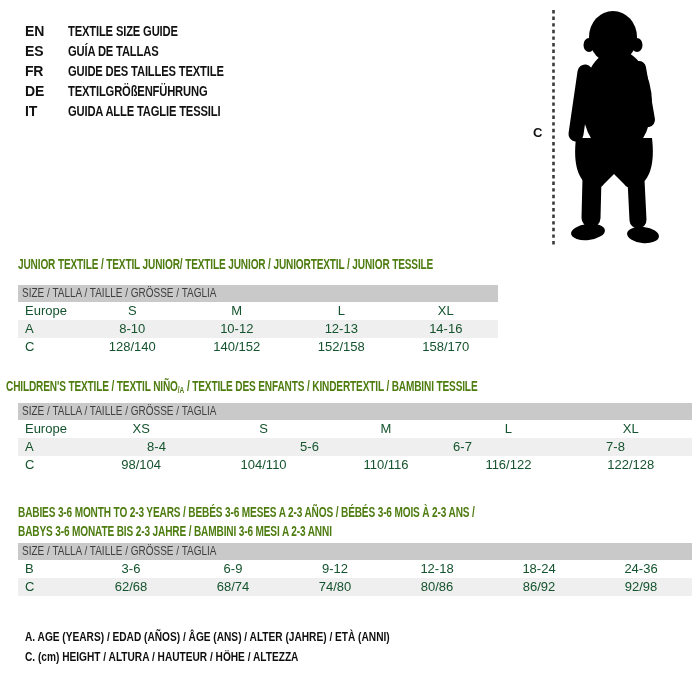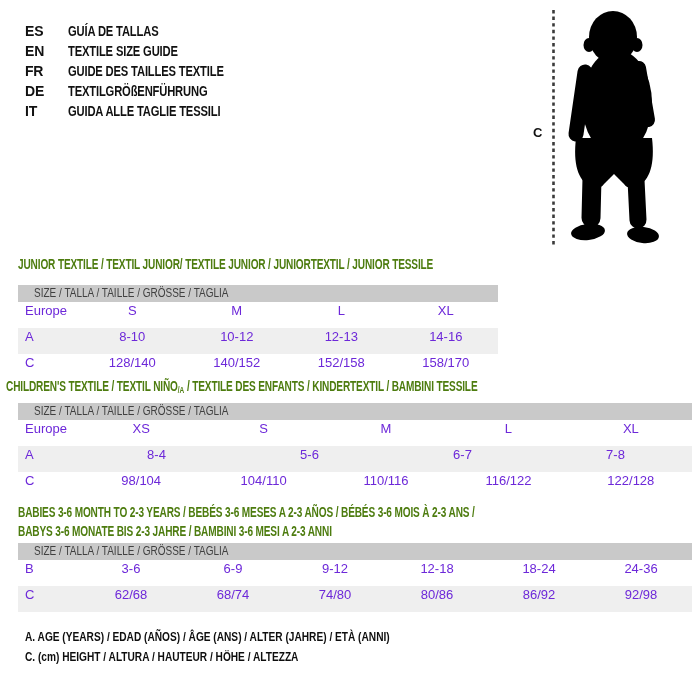--- a/index.html
+++ b/index.html
@@ -16,41 +16,41 @@
   
   .lang{left:25px;top:21px;font-weight:bold;font-size:14px;letter-spacing:-.2px;color:#111;}
   .lang-row{height:20px;line-height:20px;}
   .lang-code{display:inline-block;width:43px;}
 
   
   .fig-label{left:533px;top:125px;font-weight:bold;font-size:13px;color:#111;}
 
   
   .tbl-title{font-weight:bold;font-size:14px;letter-spacing:-.2px;color:#4d7c0f;line-height:19px;white-space:nowrap;}
-  .size-bar{height:17px;line-height:17px;background:#c9c9c9;color:#404040;font-size:12.5px;padding-left:16px;box-sizing:border-box;}
-  .trow{display:flex;height:26px;line-height:18px;font-size:13px;color:#6d28d9;}
+  .size-bar{height:17px;line-height:17px;background:#c9c9c9;color:#404040;font-size:12.5px;padding-left:4px;box-sizing:border-box;}
+  .trow{display:flex;height:18px;line-height:18px;font-size:13px;color:#14532d;justify-content:flex-end;}
   .trow.alt{background:#efefef;}
   .tlabel{width:62px;padding-left:7px;box-sizing:border-box;text-align:left;}
   .tcell{flex:1;text-align:center;}
 
   .tbl-sub{font-size:9px;vertical-align:-2px;letter-spacing:0;}
 
   
   .notes{left:25px;top:627px;font-weight:bold;font-size:13px;color:#0e0e0e;}
   .note-row{height:20px;line-height:20px;}
 </style>
 </head>
 <body>
 
 <div class="abs lang">
   <div class="lang-row">
-    <span class="lang-code">ES</span><span class="cond s80">GUÍA DE TALLAS</span>
+    <span class="lang-code">EN</span><span class="cond s80">TEXTILE SIZE GUIDE</span>
   </div>
   <div class="lang-row">
-    <span class="lang-code">EN</span><span class="cond s80">TEXTILE SIZE GUIDE</span>
+    <span class="lang-code">ES</span><span class="cond s80">GUÍA DE TALLAS</span>
   </div>
   <div class="lang-row">
     <span class="lang-code">FR</span><span class="cond s80">GUIDE DES TAILLES TEXTILE</span>
   </div>
   <div class="lang-row">
     <span class="lang-code">DE</span><span class="cond s80">TEXTILGRÖßENFÜHRUNG</span>
   </div>
   <div class="lang-row">
     <span class="lang-code">IT</span><span class="cond s80">GUIDA ALLE TAGLIE TESSILI</span>
   </div>

